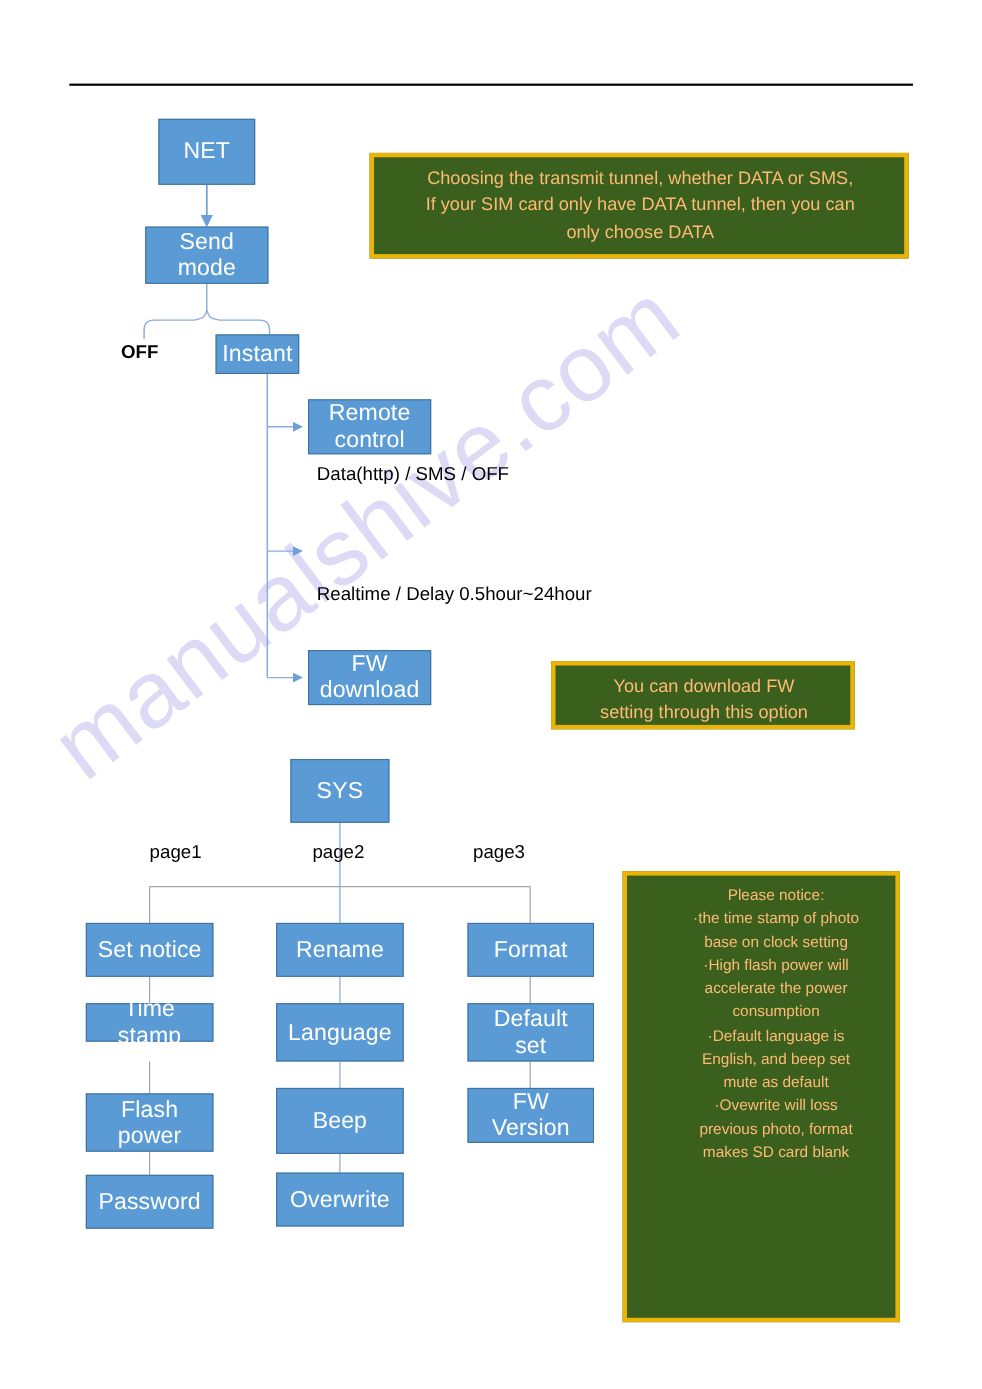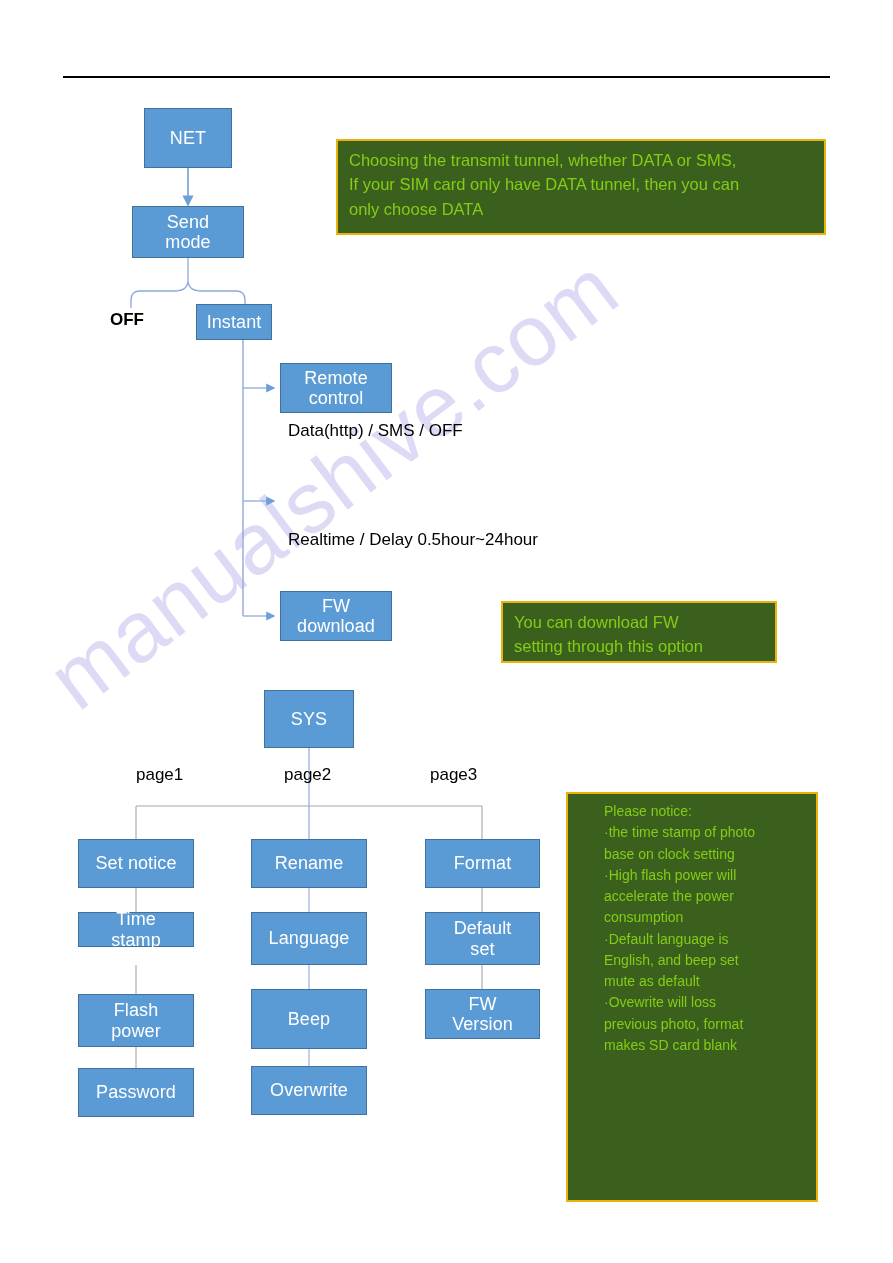--- a/index.html
+++ b/index.html
@@ -59,43 +59,44 @@
   .node{
     position:absolute;
     background:#5b9bd5;
     border:1px solid #41719c;
     color:#ffffff;
     display:flex;
     align-items:center;
     justify-content:center;
     text-align:center;
     font-family:"Liberation Sans", sans-serif;
-    font-size:18px;
+    font-size:21px;
     line-height:1.12;
     font-weight:400;
     letter-spacing:.1px;
     box-sizing:border-box;
     z-index:4;
     white-space:pre-line;
   }
 
   
   .callout{
     position:absolute;
     background:#365f1a;
     background:#38601c;
-    border:2px solid #eab308;
-    color:#84cc16;
+    border:4px solid #eab308;
+    color:#fdba74;
     font-family:"Liberation Sans", sans-serif;
     font-size:16.5px;
     line-height:1.48;
     box-sizing:border-box;
     padding:7px 9px 7px 11px;
     z-index:5;
     white-space:pre-line;
+    text-align:center;
   }
   #callout-net{background:#3b601e;}
   #callout-fw{background:#3b601e;}
   #callout-notice{background:#3b601e;}
 
   
   .plain{
     position:absolute;
     color:#000000;
     font-family:"Liberation Sans", sans-serif;

